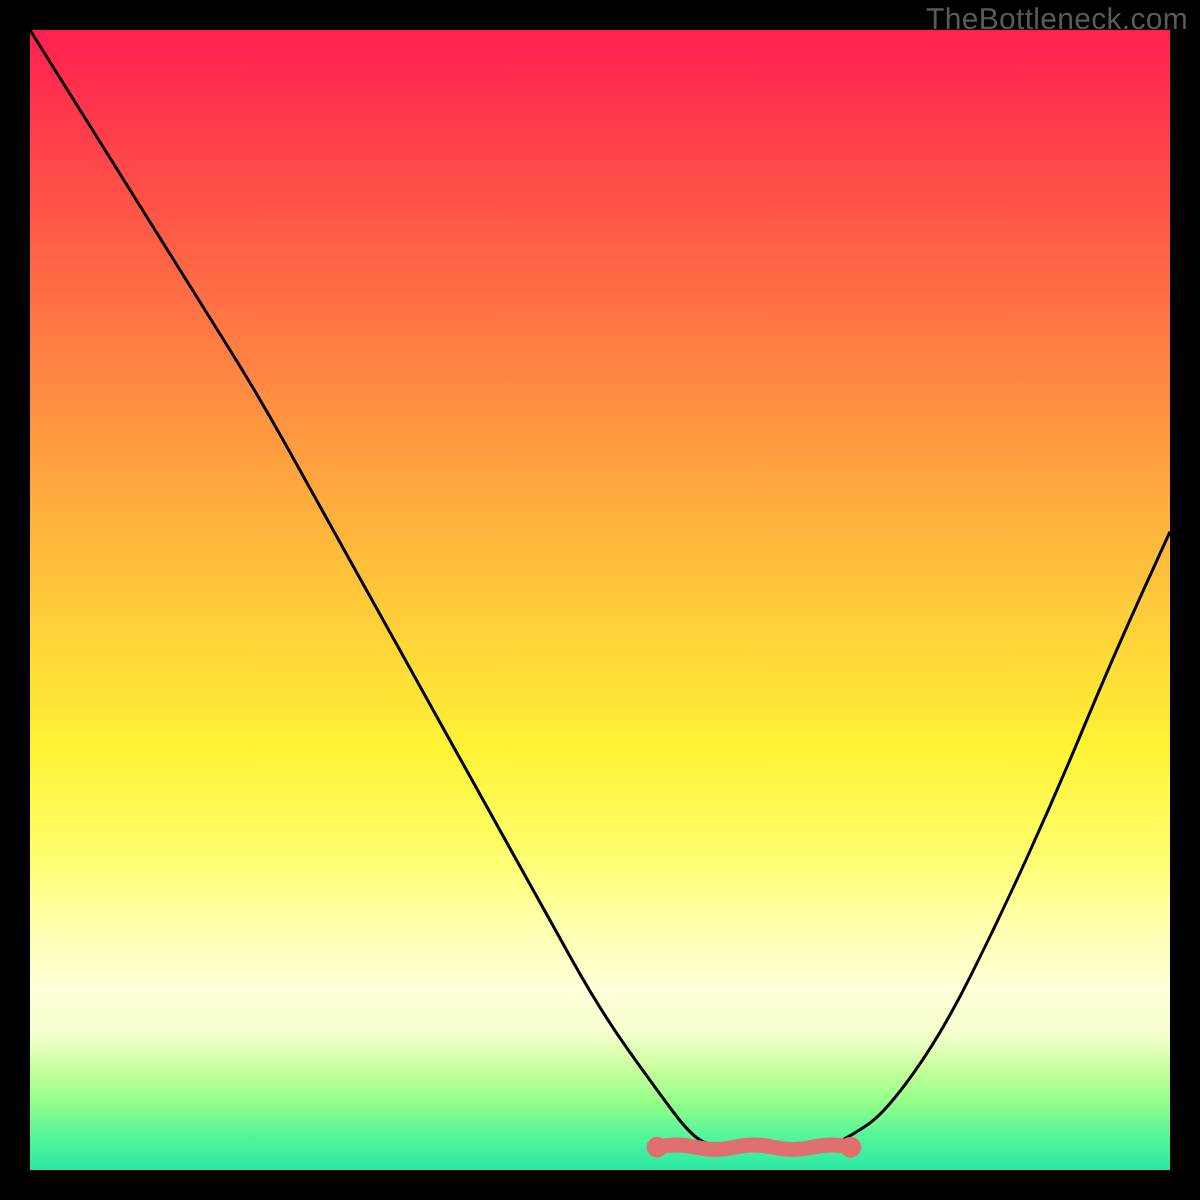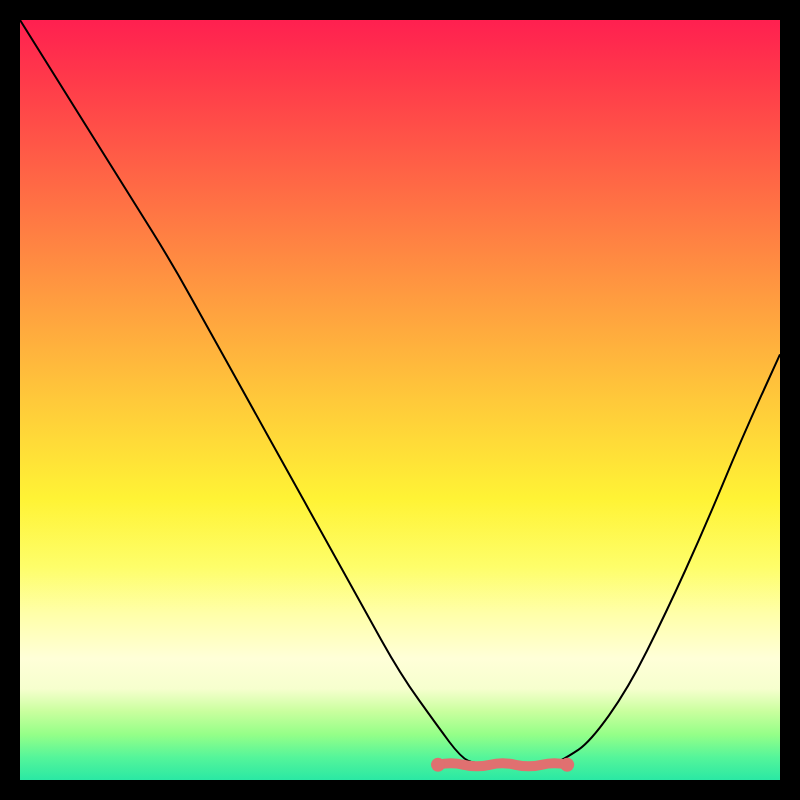--- a/index.html
+++ b/index.html
@@ -85,13 +85,14 @@
 
   <svg class="overlay" viewBox="0 0 760 760" preserveAspectRatio="none">
     <path id="curve-path" class="curve" d="M 0 0 Q 38 60.799999999999955 57 91.19999999999999 Q 76 121.60000000000002 95 152 Q 114 182.39999999999998 133 212.79999999999995 Q 152 243.19999999999993 171 277.4 Q 190 311.6 209 345.8 Q 228 380 247 414.20000000000005 Q 266 448.40000000000003 285 482.6 Q 304 516.8 323 551 Q 342 585.2 361 619.4000000000001 Q 380 653.6 399 680.2 Q 418.00000000000006 706.8 429.4 722 Q 440.79999999999995 737.2 448.4 741 Q 456 744.8 475 744.8 Q 494 744.8 513 744.8 Q 532 744.8 539.5999999999999 741 Q 547.1999999999999 737.2 558.5999999999999 729.6 Q 570 722 589 695.4 Q 608 668.8 627 630.8 Q 646 592.8 665 551 Q 684 509.2 703 463.6 Q 722 418 741 376.2 L 760 334.4"></path>
     <g id="flat-group">
         <path d="M 418.00000000000006 744.8 Q 430.9200000000001 741.8 443.84000000000003 744.8 Q 456.76000000000005 747.8 469.68 744.8 Q 482.6 741.8 495.52 744.8 Q 508.44 747.8 521.3599999999999 744.8 Q 534.28 741.8 547.1999999999999 744.8" class="flat-seg"></path>
         <circle cx="418.00000000000006" cy="744.8" r="7" class="flat-dot"></circle>
         <circle cx="547.1999999999999" cy="744.8" r="7" class="flat-dot"></circle>
       </g>
   </svg>
 
+  <div class="watermark">TheBottleneck.com</div>
 </div>
 
 </body></html>

